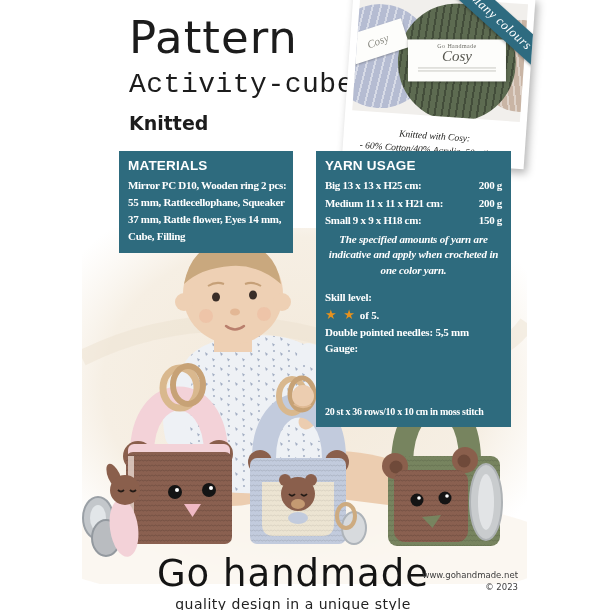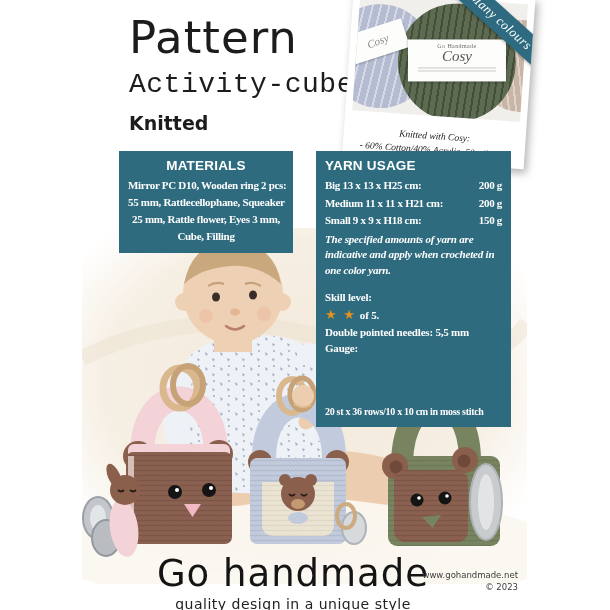--- a/index.html
+++ b/index.html
@@ -36,26 +36,26 @@
   .band-mid .fineline{height:1px;background:#c9c9c2;margin:2px 10px 1px;}
   .ribbon{
     position:absolute;top:14px;right:-52px;width:170px;transform:rotate(38deg);
     background:#2e6b80;color:#fff;text-align:center;padding:4px 0;
     font-style:italic;font-size:13px;letter-spacing:.5px;box-shadow:0 1px 3px rgba(0,0,0,.3);
   }
   .yarn-caption{position:absolute;left:0;right:0;bottom:6px;text-align:center;color:#20201e;
     font-style:italic;font-size:9.5px;line-height:1.4;}
   
   .teal-box{position:absolute;background:#2e6b7e;color:#ffffff;z-index:7;padding:7px 9px 8px;box-sizing:border-box;}
-  .box-materials{left:119px;top:151px;width:174px;min-height:89px;text-align:center;}
+  .box-materials{left:119px;top:151px;width:174px;min-height:89px;}
   .box-yarn{left:316px;top:151px;width:195px;min-height:202px;}
   .box-header{font-family:"Liberation Sans",sans-serif;font-weight:700;font-size:13.5px;letter-spacing:.2px;margin-bottom:4px;}
   .box-line{font-weight:700;font-size:11px;line-height:1.55;letter-spacing:-.3px;white-space:nowrap;}
   .usage-row{display:flex;justify-content:space-between;font-weight:700;font-size:11px;line-height:1.6;letter-spacing:-.3px;}
-  .usage-note{font-weight:700;font-style:italic;font-size:11px;line-height:1.4;letter-spacing:-.2px;margin-top:2px;}
+  .usage-note{font-weight:700;font-style:italic;font-size:11px;line-height:1.4;letter-spacing:-.2px;margin-top:2px;text-align:center;}
   .skill{margin-top:12px;font-weight:700;font-size:11px;line-height:1.45;letter-spacing:-.2px;}
   .stars{color:#e6921e;font-size:13px;letter-spacing:1px;font-family:"DejaVu Sans",sans-serif;}
   .of5{font-weight:700;font-size:11px;margin-left:4px;}
   .gauge-line{font-weight:700;font-size:10px;line-height:1.5;letter-spacing:-.3px;white-space:nowrap;margin-top:47px;}
   
   .scene{position:absolute;left:82px;top:228px;width:445px;height:356px;z-index:1;}
   
   .footer-logo{position:absolute;left:0;width:610px;top:552px;text-align:center;z-index:5;}
   .logo-text{font-family:"DejaVu Sans",sans-serif;font-size:37px;font-weight:400;color:#141414;letter-spacing:1px;
     transform:translateX(-12px);}
@@ -220,21 +220,21 @@
     <div class="yarn-caption">
       <div>Knitted with Cosy:</div>
       <div>- 60% Cotton/40% Acrylic, 50 g/100 m</div>
     </div>
   </div>
 
   <div class="teal-box box-materials">
     <div class="box-header">MATERIALS</div>
     <div class="box-line">Mirror PC D10, Wooden ring 2 pcs:</div>
     <div class="box-line">55 mm, Rattlecellophane,  Squeaker</div>
-    <div class="box-line">25 mm, Rattle flower, Eyes 3 mm,</div>
+    <div class="box-line">37 mm, Rattle flower, Eyes 14 mm,</div>
     <div class="box-line">Cube, Filling</div>
   </div>
 
   <div class="teal-box box-yarn">
     <div class="box-header">YARN USAGE</div>
     <div class="usage-row">
       <span>Big 13 x 13 x H25 cm:</span>
       <span>200 g</span>
     </div>
     <div class="usage-row">

